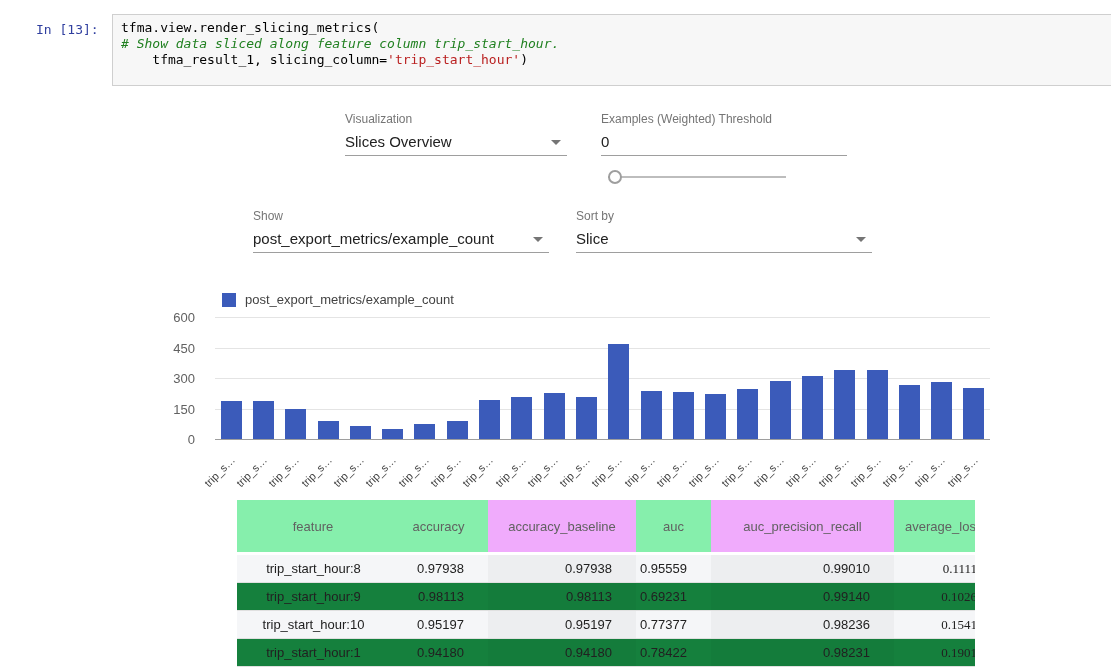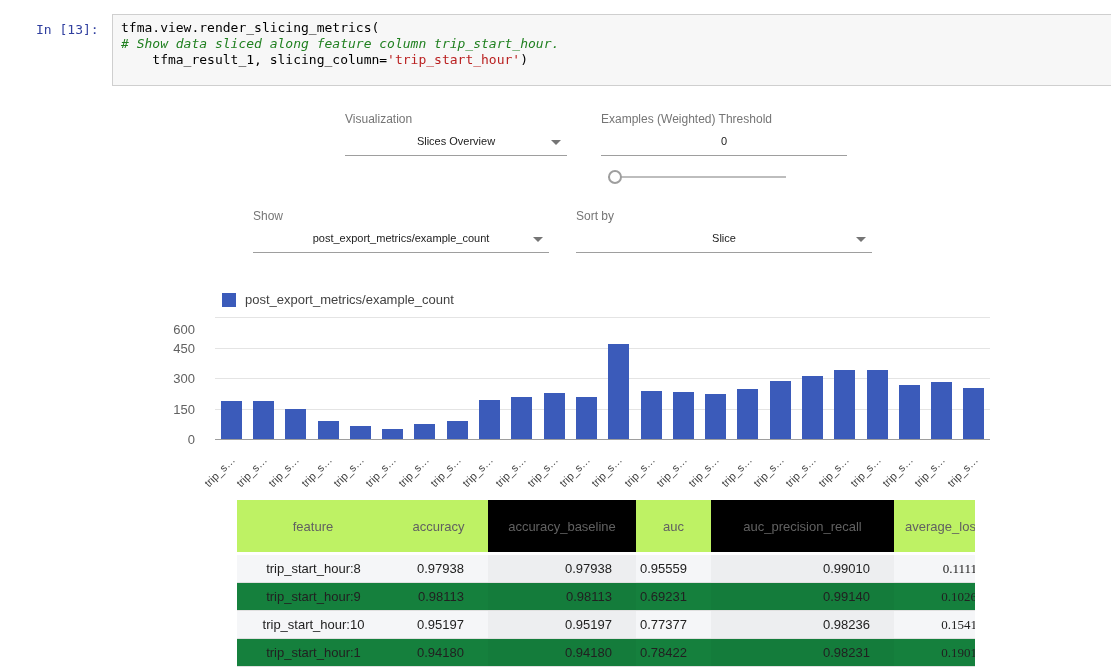--- a/index.html
+++ b/index.html
@@ -19,21 +19,21 @@
     font:13px/16px "DejaVu Sans Mono", monospace; color:#000;
   }
   .code-line { white-space:pre; }
   .comment { color:#208020; font-style:italic; }
   .string  { color:#ba2121;text-align:right; }
 
   
   .ctl-label { position:absolute; font-size:12px; color:#757575; }
   .select, .m-input {
     position:absolute; height:25px; border-bottom:1px solid #9e9e9e;
-    font-size:11px; color:#212121;text-align:center;
+    font-size:15px; color:#212121;
   }
   .select .val, .m-input .val { line-height:23px; display:block; }
   .arrow {
     position:absolute; right:6px; top:10px; width:0; height:0;
     border-left:5px solid transparent; border-right:5px solid transparent;
     border-top:5px solid #757575;
   }
   .slider { position:absolute; left:608px; top:170px; width:178px; height:14px; }
   .slider .track { position:absolute; left:0; right:0; top:6px; height:2px; background:#bdbdbd; }
   .slider .thumb {
@@ -65,33 +65,33 @@
   .xlabel-slot { flex:1; position:relative; }
   .xlabel {
     position:absolute; right:45%; top:11px; transform:rotate(-45deg);
     transform-origin:100% 50%; font-size:11px; color:#424242; white-space:nowrap;
   }
 
   
   .table-wrap { position:absolute; left:237px; top:500px; width:738px; height:168px; overflow:hidden; }
   table { border-collapse:separate; border-spacing:0; table-layout:fixed; width:738px; font-size:13px; }
   th {
-    height:50px; font-weight:400; color:#616161; background:#bef264;
+    height:50px; font-weight:400; color:#616161; background:#86efac;
     text-align:center; border-bottom:3px solid #ffffff; overflow:hidden;
   }
   td {
     height:25px; color:#212121; text-align:right; padding-right:24px;
     border-bottom:1px solid #e0e0e0; background:#15803d; overflow:hidden;
   }
   tr.odd td { background:#f5f6f8; }
   th.col0 { width:150px; } th.col1 { width:97px; } th.col2 { width:146px; }
   th.col3 { width:73px; }  th.col4 { width:181px; } th.col5 { width:91px; }
   td.col0 { text-align:center; padding-right:0; }
   td.col5 { padding-right:10px;font-family:Liberation Serif, serif; }
-  th.col2, th.col4 { background:#000000; }
+  th.col2, th.col4 { background:#f0abfc; }
   td.col2, td.col4 { box-shadow: inset 0 0 0 200px rgba(0,0,0,0.030); }
 </style>
 </head>
 <body>
 
 <div class="prompt">In [13]:</div>
 <div class="code-box">
   <div class="code-line"><span>tfma.view.render_slicing_metrics(</span></div>
   <div class="code-line"><span class="comment"># Show data sliced along feature column trip_start_hour.</span></div>
   <div class="code-line"><span>    tfma_result_1, slicing_column=</span><span class="string">'trip_start_hour'</span><span>)</span></div>
@@ -127,21 +127,21 @@
 
 <div class="legend">
   <span class="swatch" style="background: rgb(59, 91, 186);"></span>
   <span>post_export_metrics/example_count</span>
 </div>
 <div class="y-labels">
     <div class="ytick" style="top: 122px;">0</div>
     <div class="ytick" style="top: 91.5px;">150</div>
     <div class="ytick" style="top: 61px;">300</div>
     <div class="ytick" style="top: 30.5px;">450</div>
-    <div class="ytick" style="top: 12px;">600</div>
+    <div class="ytick" style="top: 0px;">600</div>
   </div>
 <div class="chart-grid">
     <div class="gridline baseline" style="top: 122px;"></div>
     <div class="gridline" style="top: 91.5px;"></div>
     <div class="gridline" style="top: 61px;"></div>
     <div class="gridline" style="top: 30.5px;"></div>
     <div class="gridline" style="top: 0px;"></div>
   </div>
 <div class="bars">
     <div class="bar-slot">

